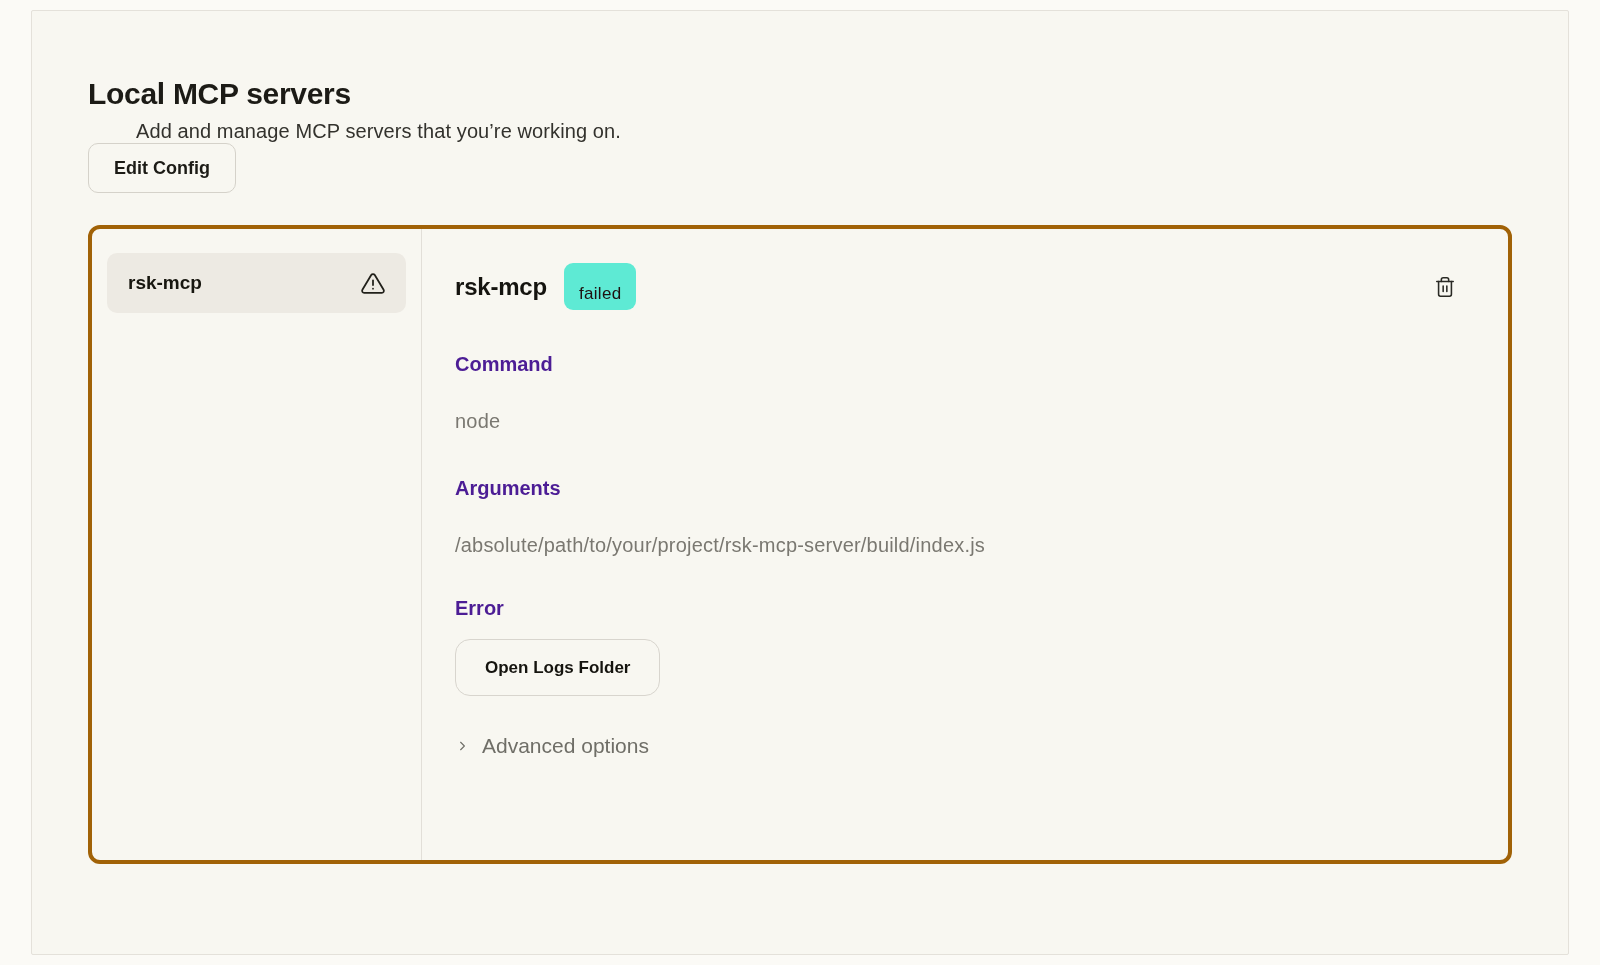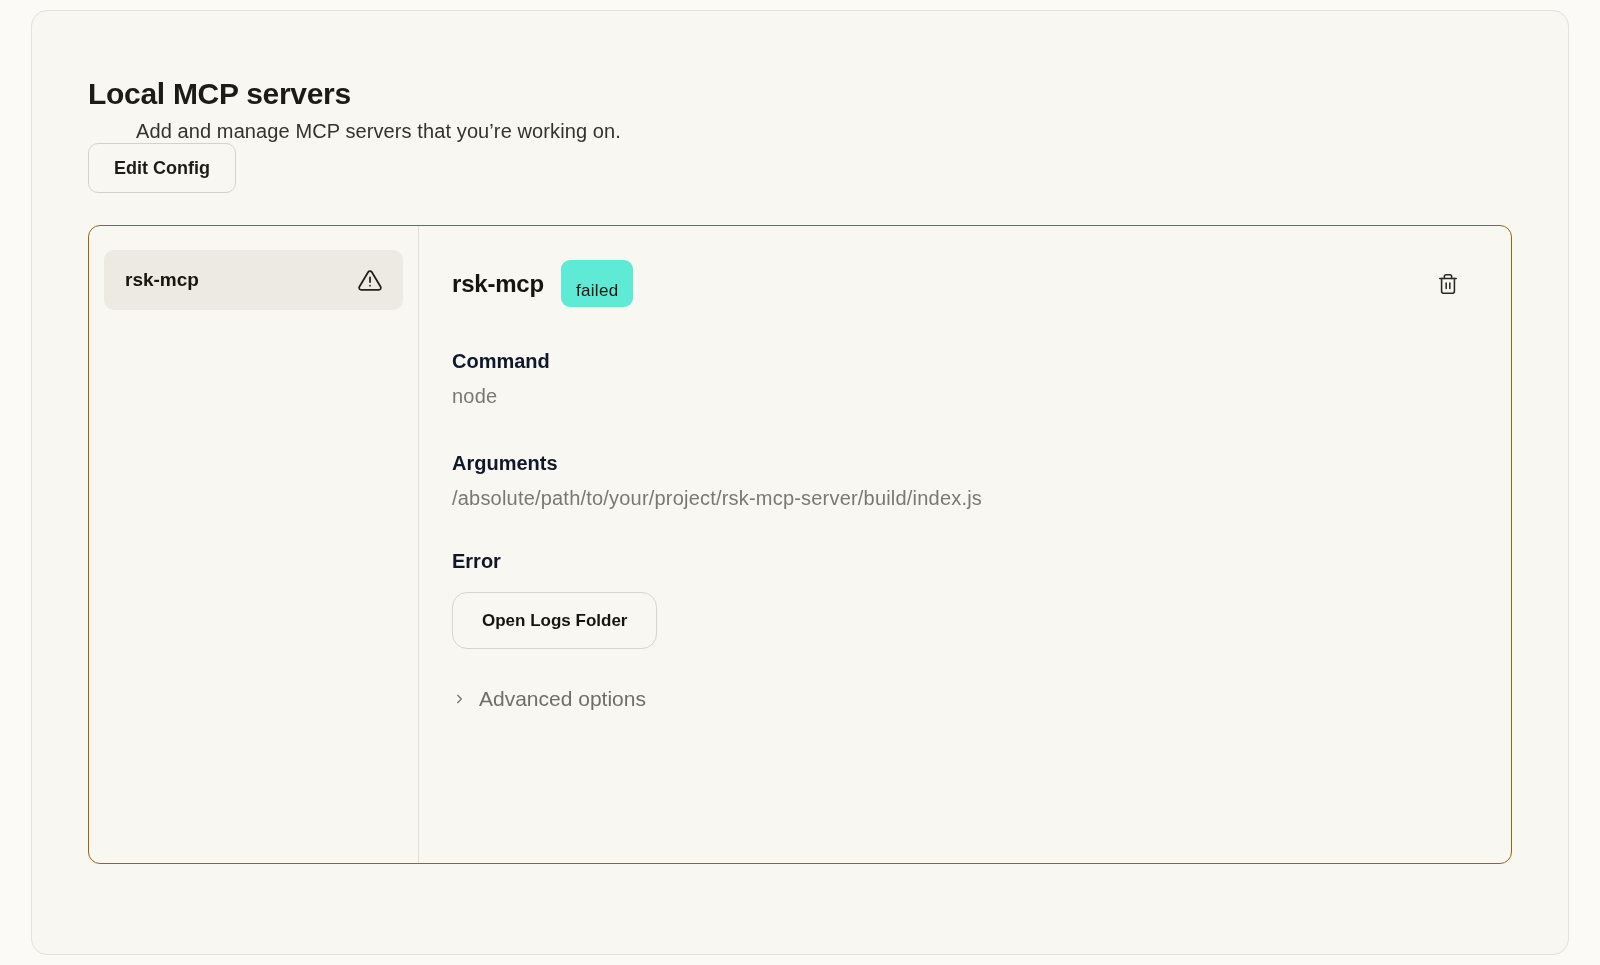--- a/index.html
+++ b/index.html
@@ -10,21 +10,21 @@
     background: #FBFAF6;
     font-family: "Liberation Sans", sans-serif;
     color: #1C1B16;
   }
   .card {
     margin: 10px 31px;
     width: 1538px;
     height: 945px;
     background: #F8F7F1;
     border: 1px solid #E4E1DA;
-    border-radius: 16px;
+    border-radius: 2px;
     padding: 66px 56px 0 56px;
   }
   .page-title {
     font-size: 30px;
     font-weight: 700;
     letter-spacing: -0.3px;
     color: #1C1B16;
     line-height: 1.1;
   }
   .page-subtitle {
@@ -45,21 +45,21 @@
     font-family: "Liberation Sans", sans-serif;
     font-size: 18px;
     font-weight: 700;
     color: #1C1B16;
     cursor: pointer;
   }
   .server-panel {
     margin-top: 32px;
     width: 1424px;
     height: 639px;
-    border: 1px solid #a16207;
+    border: 4px solid #a16207;
     border-radius: 12px;
     display: flex;
     overflow: hidden;
   }
   .server-list {
     width: 330px;
     flex: 0 0 330px;
     border-right: 1px solid #E2DFD8;
     padding: 24px 15px;
   }
@@ -111,24 +111,24 @@
     padding: 0;
     cursor: pointer;
     display: inline-flex;
   }
   .field { margin-top: 42px; }
   .field:first-of-type { margin-top: 52px; }
   .field-label {
     font-size: 20px;
     font-weight: 700;
     line-height: 25px;
-    color: #0f172a;
+    color: #4c1d95;
   }
   .field-value {
-    margin-top: 10px;
+    margin-top: 32px;
     font-size: 20px;
     line-height: 25px;
     letter-spacing: 0.2px;
     color: #7A7871;
   }
   .field-value.dark { color: #2E2D28; }
   .field.error-field { margin-top: 38px; }
   .open-logs-btn {
     margin-top: 18px;
     display: inline-flex;

